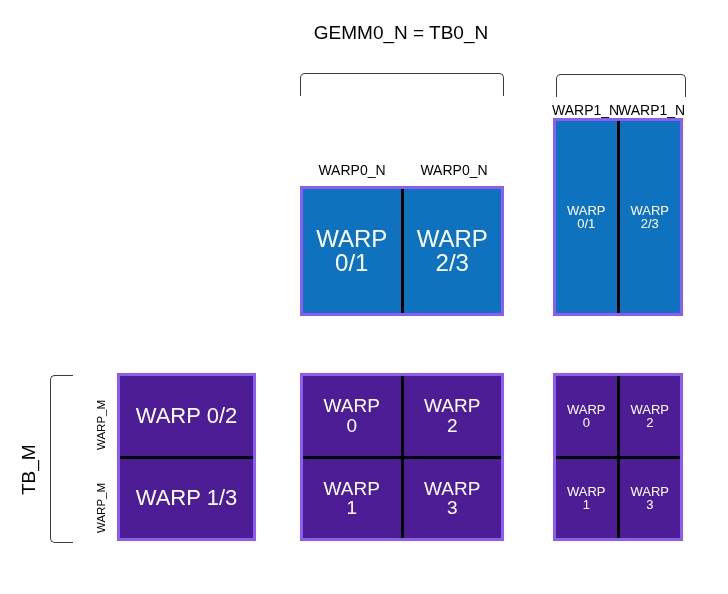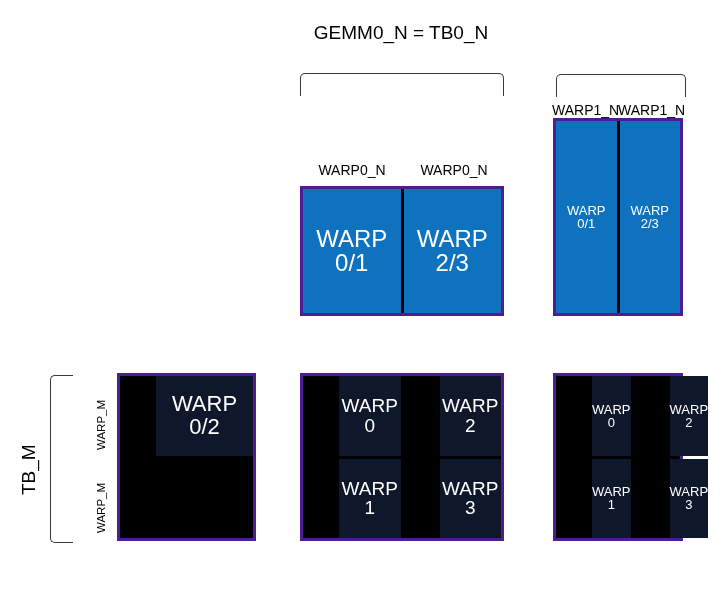--- a/index.html
+++ b/index.html
@@ -62,34 +62,34 @@
     border-right:none;
     border-top-left-radius:5px;
     border-bottom-left-radius:5px;
     background:transparent;
   }
 
   
   .gridbox{
     display:grid;
     background:#000000;
-    border:3px solid #4c1d95;
+    border:3px solid #8b5cf6;
     box-sizing:border-box;
   }
   .cell{
     display:flex;
     align-items:center;
     justify-content:center;
     text-align:center;
     color:#ffffff;
     white-space:pre-line;
     line-height:1.02;
   }
   .blue{background:#0f72be;}
-  .green{background:#0f172a;margin-left:36px;}
+  .green{background:#4c1d95;}
 
   .g2x1{grid-template-columns:1fr 1fr;grid-template-rows:1fr;gap:3px;}
   .g1x2{grid-template-columns:1fr;grid-template-rows:1fr 1fr;gap:3px;}
   .g2x2{grid-template-columns:1fr 1fr;grid-template-rows:1fr 1fr;gap:3px;}
 
   .fs-xl{font-size:24px;}
   .fs-lg{font-size:22px;}
   .fs-md{font-size:19px;}
   .fs-sm{font-size:13px;}
 </style>
@@ -127,20 +127,21 @@
 
   <div class="abs vheading" style="left:18px;top:495px;">TB_M</div>
 
   <div class="abs vbracket" style="left:50px;top:375px;width:22px;height:166px;"></div>
 
   <div class="abs vlabel" style="left:95px;top:450px;">WARP_M</div>
   <div class="abs vlabel" style="left:95px;top:533px;">WARP_M</div>
 
   <div class="abs gridbox g1x2" style="left:117px;top:373px;width:139px;height:168px;">
     <div class="cell green fs-lg">WARP 0/2</div>
+    <div class="cell green fs-lg">WARP 1/3</div>
   </div>
 
   <div class="abs gridbox g2x2" style="left:300px;top:373px;width:204px;height:168px;">
     <div class="cell green fs-md">WARP
 0</div>
     <div class="cell green fs-md">WARP
 2</div>
     <div class="cell green fs-md">WARP
 1</div>
     <div class="cell green fs-md">WARP

